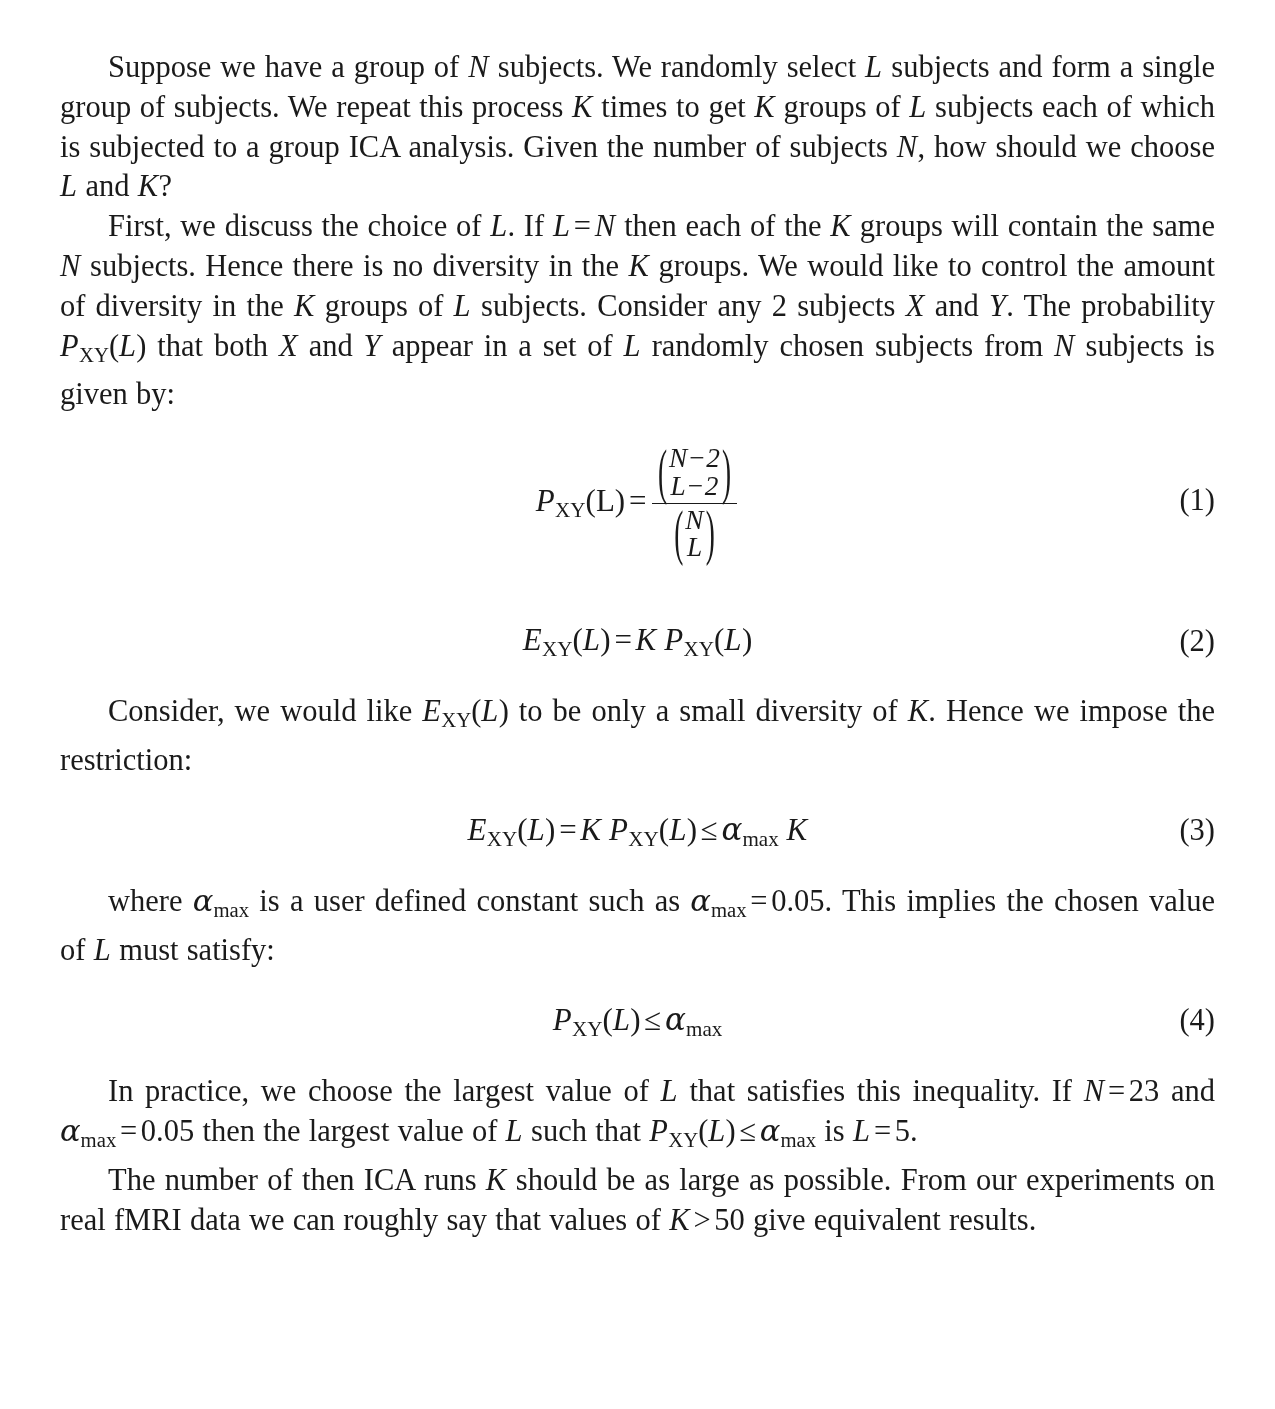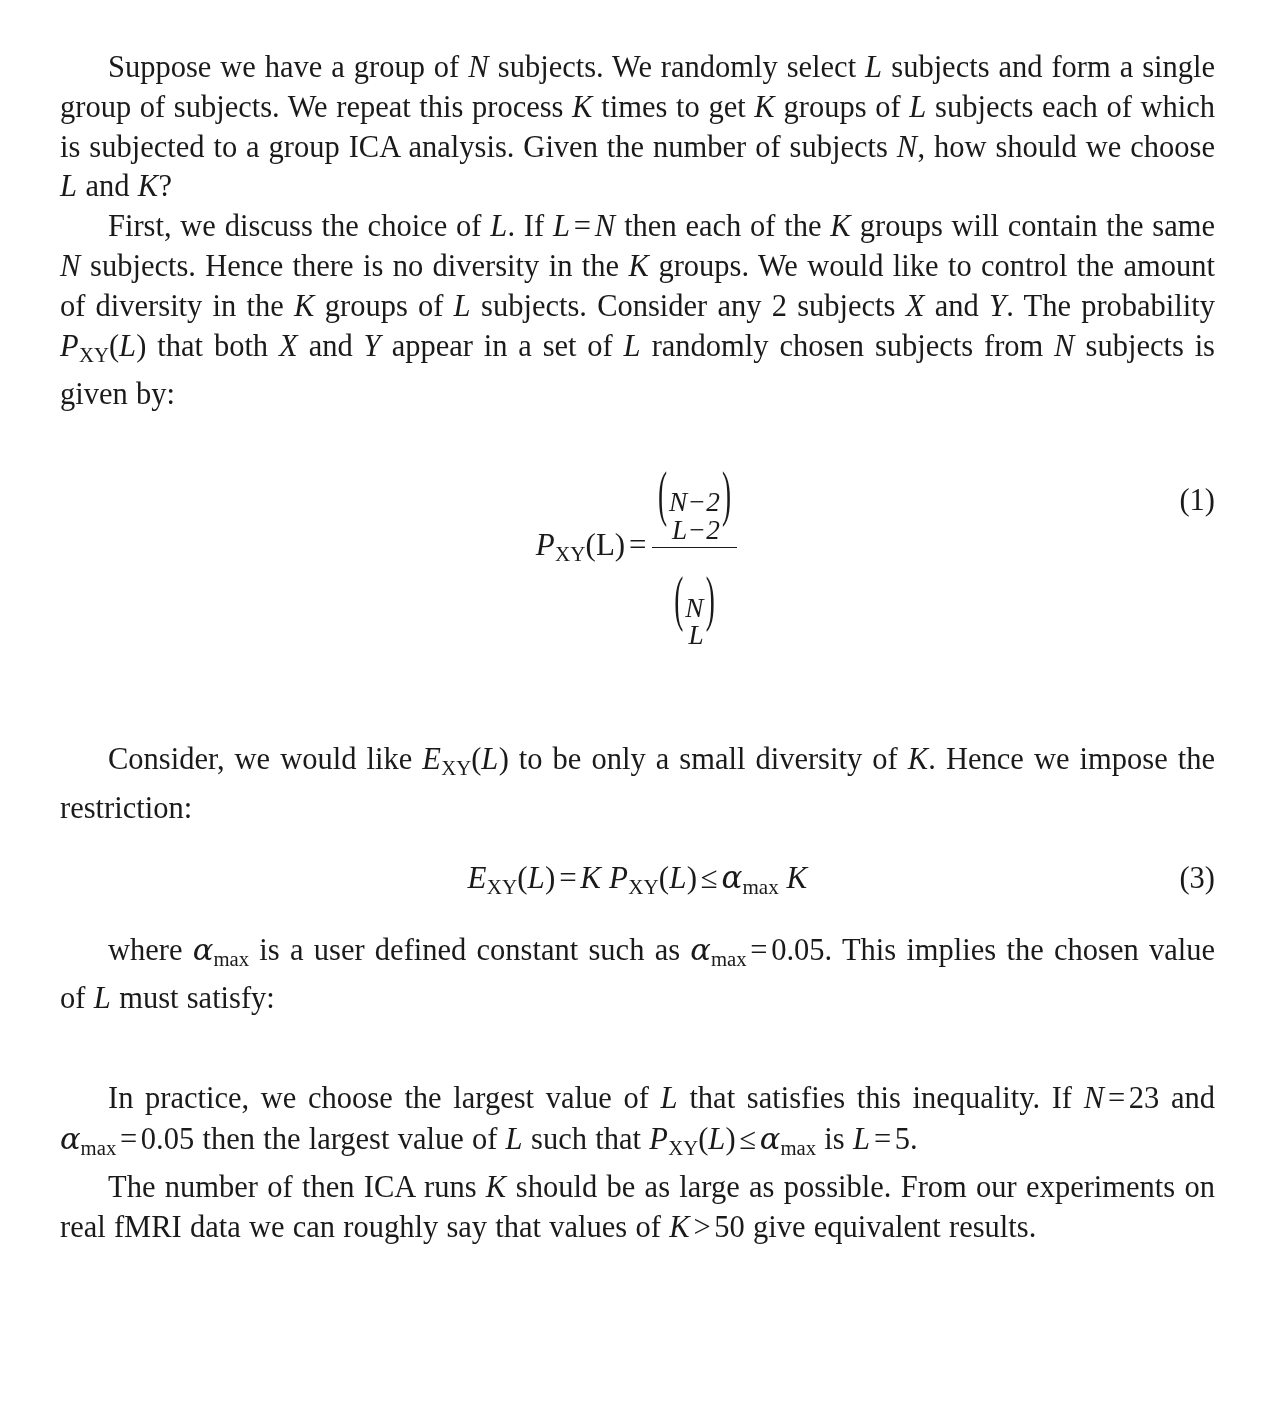--- a/index.html
+++ b/index.html
@@ -101,23 +101,22 @@
   }
   .binom {
     display: inline-block;
     vertical-align: middle;
     position: relative;
     padding: 0 11px;
     font-size: 0.88em;
   }
   .binom .stack {
     display: inline-block;
-    text-align: right;
+    text-align: center;
     line-height: 1.02;
-    margin-top: 44px;
   }
   .binom .top, .binom .bot {
     display: block;
     white-space: nowrap;
   }
   .binom .paren {
     position: absolute;
     top: 50%;
     transform: translateY(-50%) scaleY(2.25);
     font-size: 1.0em;
@@ -146,20 +145,26 @@
   <div class="eqrow">
     <div class="eqbody">
       <span class="mi">P</span><span class="sub">XY</span><span class="mn">(L)</span><span class="mo">=</span><span class="frac"><span class="num"><span class="binom"><span class="paren l">(</span><span class="stack"><span class="top mi">N−2</span><span class="bot mi">L−2</span></span><span class="paren r">)</span></span></span><span class="den"><span class="binom"><span class="paren l">(</span><span class="stack"><span class="top mi">N</span><span class="bot mi">L</span></span><span class="paren r">)</span></span></span></span>
     </div>
     <span class="eqnum" style="top:38px;">(1)</span>
   </div>
   <div class="eqspace-after"></div>
 
 
   <div class="eqspace-before"></div>
+  <div class="eqrow">
+    <div class="eqbody">
+      <span class="mi">E</span><span class="sub">XY</span><span class="mn">(</span><span class="mi">L</span><span class="mn">)</span><span class="mo">=</span><span class="mi">K</span>&nbsp;<span class="mi">P</span><span class="sub">XY</span><span class="mn">(</span><span class="mi">L</span><span class="mn">)</span>
+    </div>
+    <span class="eqnum" style="top:2px;">(2)</span>
+  </div>
   <div class="eqspace-after"></div>
 
   <div class="textblock">
 
     <p class="para"><span>Consider, we would like </span><span class="nbsp"><span class="mi">E</span><span class="sub">XY</span><span class="mn">(</span><span class="mi">L</span><span class="mn">)</span></span><span> to be only a small diversity of </span><span class="mi">K</span><span>. Hence we impose the restriction:</span></p>
   </div>
 
   <div class="eqspace-before"></div>
   <div class="eqrow">
     <div class="eqbody">
@@ -168,20 +173,26 @@
     <span class="eqnum" style="top:2px;">(3)</span>
   </div>
   <div class="eqspace-after"></div>
 
   <div class="textblock">
 
     <p class="para"><span>where </span><span class="nbsp"><span class="alpha">α</span><span class="sub">max</span></span><span> is a user defined constant such as </span><span class="nbsp"><span class="alpha">α</span><span class="sub">max</span><span class="mo">=</span><span class="mn">0.05</span></span><span>. This implies the chosen value of </span><span class="mi">L</span><span> must satisfy:</span></p>
   </div>
 
   <div class="eqspace-before"></div>
+  <div class="eqrow">
+    <div class="eqbody">
+      <span class="mi">P</span><span class="sub">XY</span><span class="mn">(</span><span class="mi">L</span><span class="mn">)</span><span class="mo">≤</span><span class="alpha">α</span><span class="sub">max</span>
+    </div>
+    <span class="eqnum" style="top:2px;">(4)</span>
+  </div>
   <div class="eqspace-after"></div>
 
   <div class="textblock">
 
     <p class="para"><span>In practice, we choose the largest value of </span><span class="mi">L</span><span> that satisfies this inequality. If </span><span class="nbsp"><span class="mi">N</span><span class="mo">=</span><span class="mn">23</span></span><span> and </span><span class="nbsp"><span class="alpha">α</span><span class="sub">max</span><span class="mo">=</span><span class="mn">0.05</span></span><span> then the largest value of </span><span class="mi">L</span><span> such that </span><span class="nbsp"><span class="mi">P</span><span class="sub">XY</span><span class="mn">(</span><span class="mi">L</span><span class="mn">)</span><span class="mo">≤</span><span class="alpha">α</span><span class="sub">max</span></span><span> is </span><span class="nbsp"><span class="mi">L</span><span class="mo">=</span><span class="mn">5</span></span><span>.</span></p>
 
     <p class="para"><span>The number of then ICA runs </span><span class="mi">K</span><span> should be as large as possible. From our experiments on real fMRI data we can roughly say that values of </span><span class="nbsp"><span class="mi">K</span><span class="mo">&gt;</span><span class="mn">50</span></span><span> give equivalent results.</span></p>
   </div>
 
 </div>

